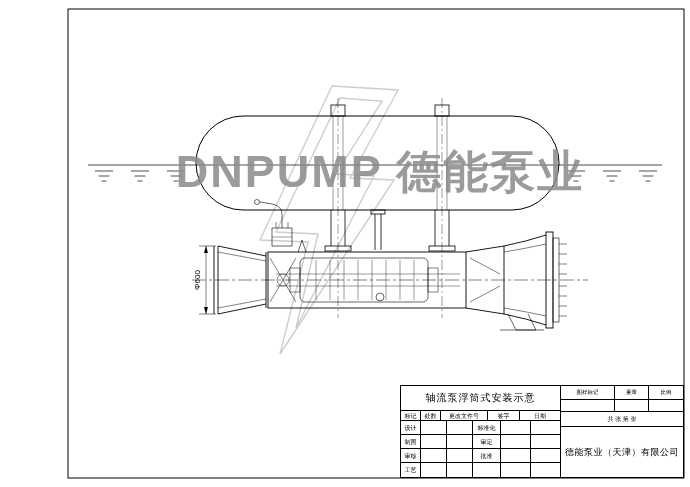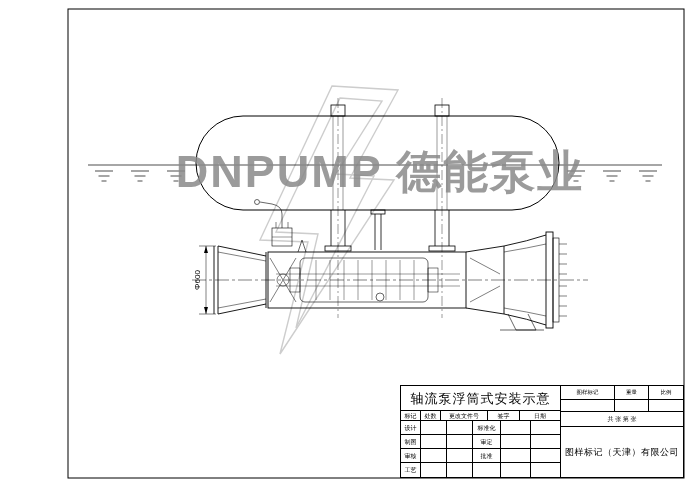--- a/index.html
+++ b/index.html
@@ -8,21 +8,21 @@
   .sheet-svg{position:absolute;left:0;top:0;width:690px;height:487px;}
 
   
   .tb{position:absolute;left:400px;top:385px;width:284px;height:93px;
       border:1px solid #000;box-sizing:border-box;display:flex;
       font-size:6px;line-height:1;color:#000;background:transparent;}
   .tb-left{width:160px;flex:none;display:flex;flex-direction:column;
            border-right:1px solid #000;box-sizing:border-box;}
   .tb-right{flex:1;display:flex;flex-direction:column;}
   .tb-title{height:25px;flex:none;display:flex;align-items:center;justify-content:center;
-            font-size:13px;letter-spacing:1px;border-bottom:1px solid #000;box-sizing:border-box;}
+            font-size:10px;letter-spacing:1px;border-bottom:1px solid #000;box-sizing:border-box;}
   .row{display:flex;flex:none;box-sizing:border-box;}
   .cell{box-sizing:border-box;border-right:1px solid #000;border-bottom:1px solid #000;
         display:flex;align-items:center;justify-content:center;overflow:hidden;white-space:nowrap;}
   .cell:last-child{border-right:none;}
   .nb{border-bottom:none;}
   .company{flex:1;display:flex;align-items:center;justify-content:center;
            font-size:9px;letter-spacing:0.5px;}
   .hdr{font-size:5.5px;}
 </style>
 </head>
@@ -229,17 +229,17 @@
         <div class="cell hdr" style="width:34px">比例</div>
       </div>
       <div class="row" style="height:12px">
         <div class="cell" style="width:54px"></div>
         <div class="cell" style="width:34px"></div>
         <div class="cell" style="width:34px"></div>
       </div>
       <div class="row" style="height:15px">
         <div class="cell" style="width:122px">共 张 第 张</div>
       </div>
-      <div class="company">图样标记（天津）有限公司</div>
+      <div class="company">德能泵业（天津）有限公司</div>
     </div>
   </div>
 
 </div>
 
 </body></html>

